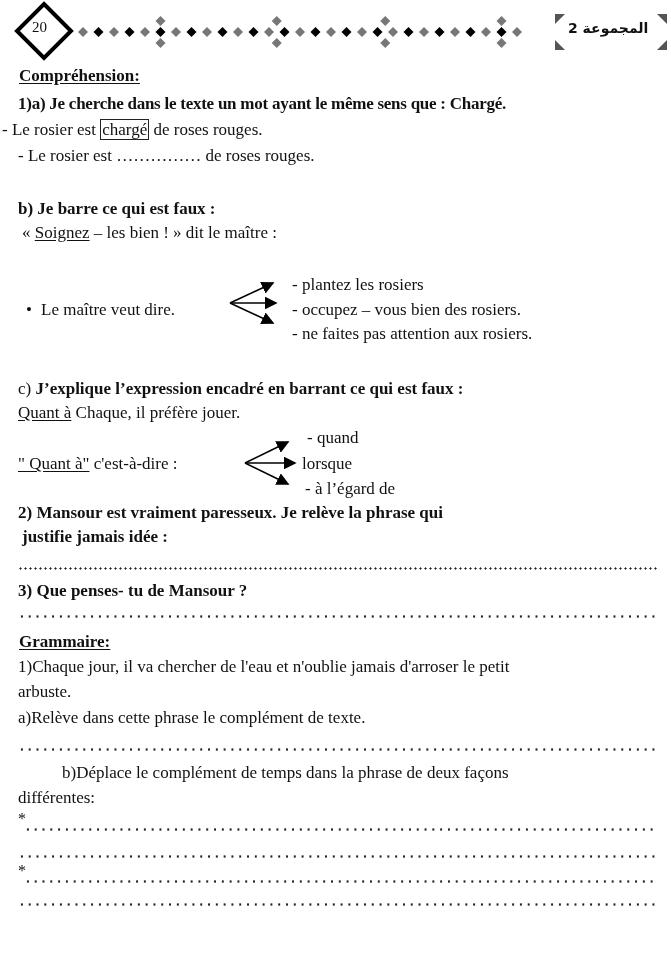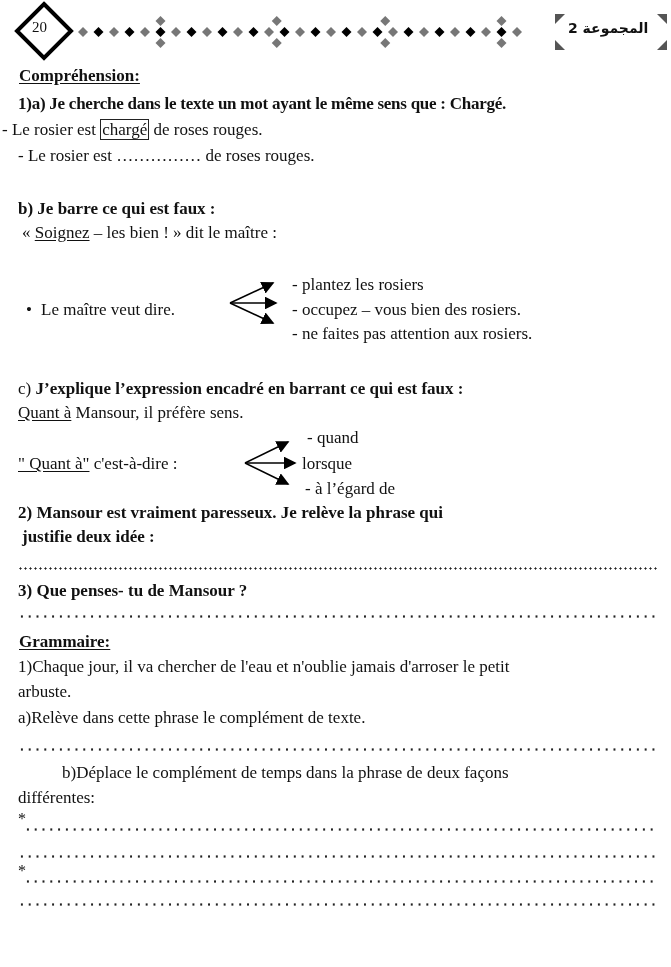--- a/index.html
+++ b/index.html
@@ -98,36 +98,36 @@
   <line x1="2" y1="25" x2="45" y2="45" stroke="#000" stroke-width="1.6" marker-end="url(#ah)"></line>
 </svg>
 <div class="abs t" style="left:292px;top:273px;">- plantez les rosiers</div>
 <div class="abs t" style="left:292px;top:298px;">- occupez – vous bien des rosiers.</div>
 <div class="abs t" style="left:292px;top:322px;">- ne faites pas attention aux rosiers.</div>
 
 <div class="abs t" style="left:18px;top:377px;">
   <span>c) </span><span class="b">J’explique l’expression encadré en barrant ce qui est faux :</span>
 </div>
 <div class="abs t" style="left:18px;top:401px;">
-  <span class="u">Quant à</span><span> Mansour, il préfère sens.</span>
+  <span class="u">Quant à</span><span> Chaque, il préfère jouer.</span>
 </div>
 <div class="abs t" style="left:18px;top:452px;">
   <span class="u">" Quant à"</span><span> c'est-à-dire :</span>
 </div>
 <svg style="left:243px;top:439px;width:60px;height:50px;" viewBox="0 0 60 50">
   <line x1="2" y1="24" x2="45" y2="3" stroke="#000" stroke-width="1.6" marker-end="url(#ah)"></line>
   <line x1="2" y1="24" x2="52" y2="24" stroke="#000" stroke-width="1.6" marker-end="url(#ah)"></line>
   <line x1="2" y1="24" x2="45" y2="45" stroke="#000" stroke-width="1.6" marker-end="url(#ah)"></line>
 </svg>
 <div class="abs t" style="left:307px;top:426px;">- quand</div>
 <div class="abs t" style="left:302px;top:452px;">lorsque</div>
 <div class="abs t" style="left:305px;top:477px;">- à l’égard de</div>
 
 <div class="abs t b" style="left:18px;top:501px;">2) Mansour est vraiment paresseux. Je relève la phrase qui</div>
-<div class="abs t b" style="left:22px;top:525px;">justifie deux idée :</div>
+<div class="abs t b" style="left:22px;top:525px;">justifie jamais idée :</div>
 <div class="dots" style="top:567px;"></div>
 <div class="abs t b" style="left:18px;top:579px;">3) Que penses- tu de Mansour ?</div>
 <div class="dots sparse" style="top:615px;"></div>
 
 <div class="abs t b u" style="left:19px;top:630px;">Grammaire:</div>
 <div class="abs t" style="left:18px;top:655px;">1)Chaque jour, il va chercher de l'eau et n'oublie jamais d'arroser le petit</div>
 <div class="abs t" style="left:18px;top:680px;">arbuste.</div>
 <div class="abs t" style="left:18px;top:706px;">a)Relève dans cette phrase le complément de texte.</div>
 <div class="dots sparse" style="top:748px;"></div>
 <div class="abs t" style="left:18px;top:761px;margin-left:44px;">b)Déplace le complément de temps dans la phrase de deux façons</div>

